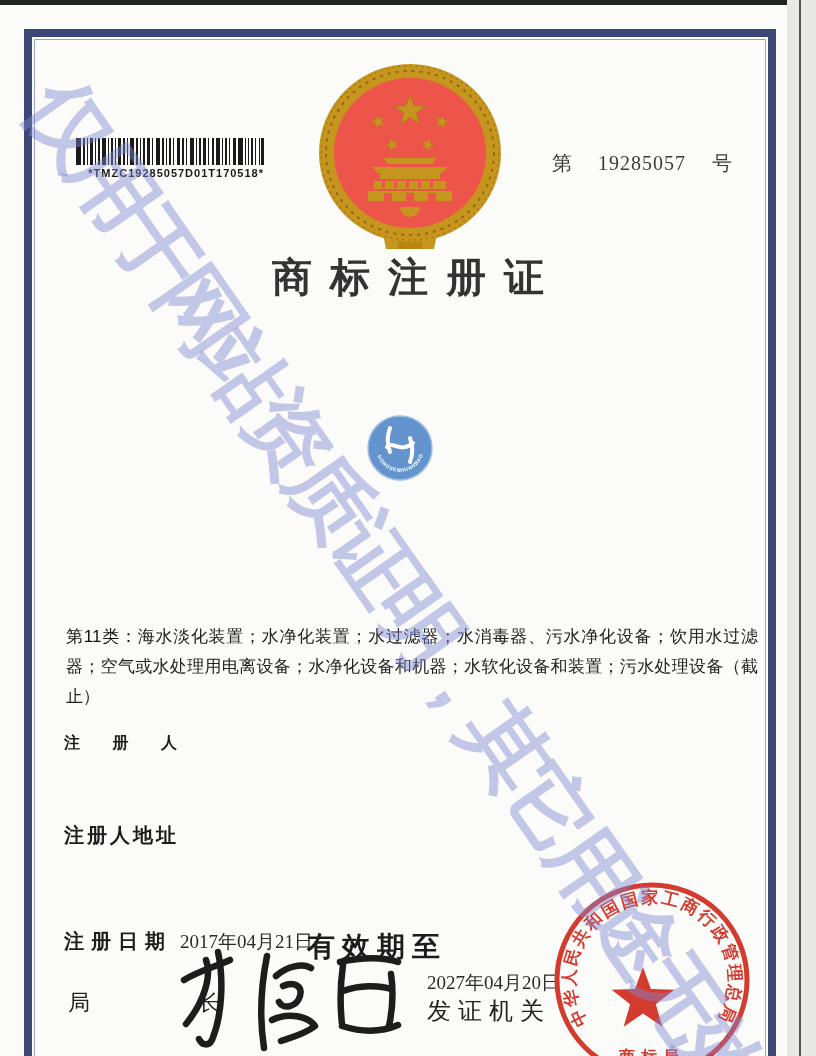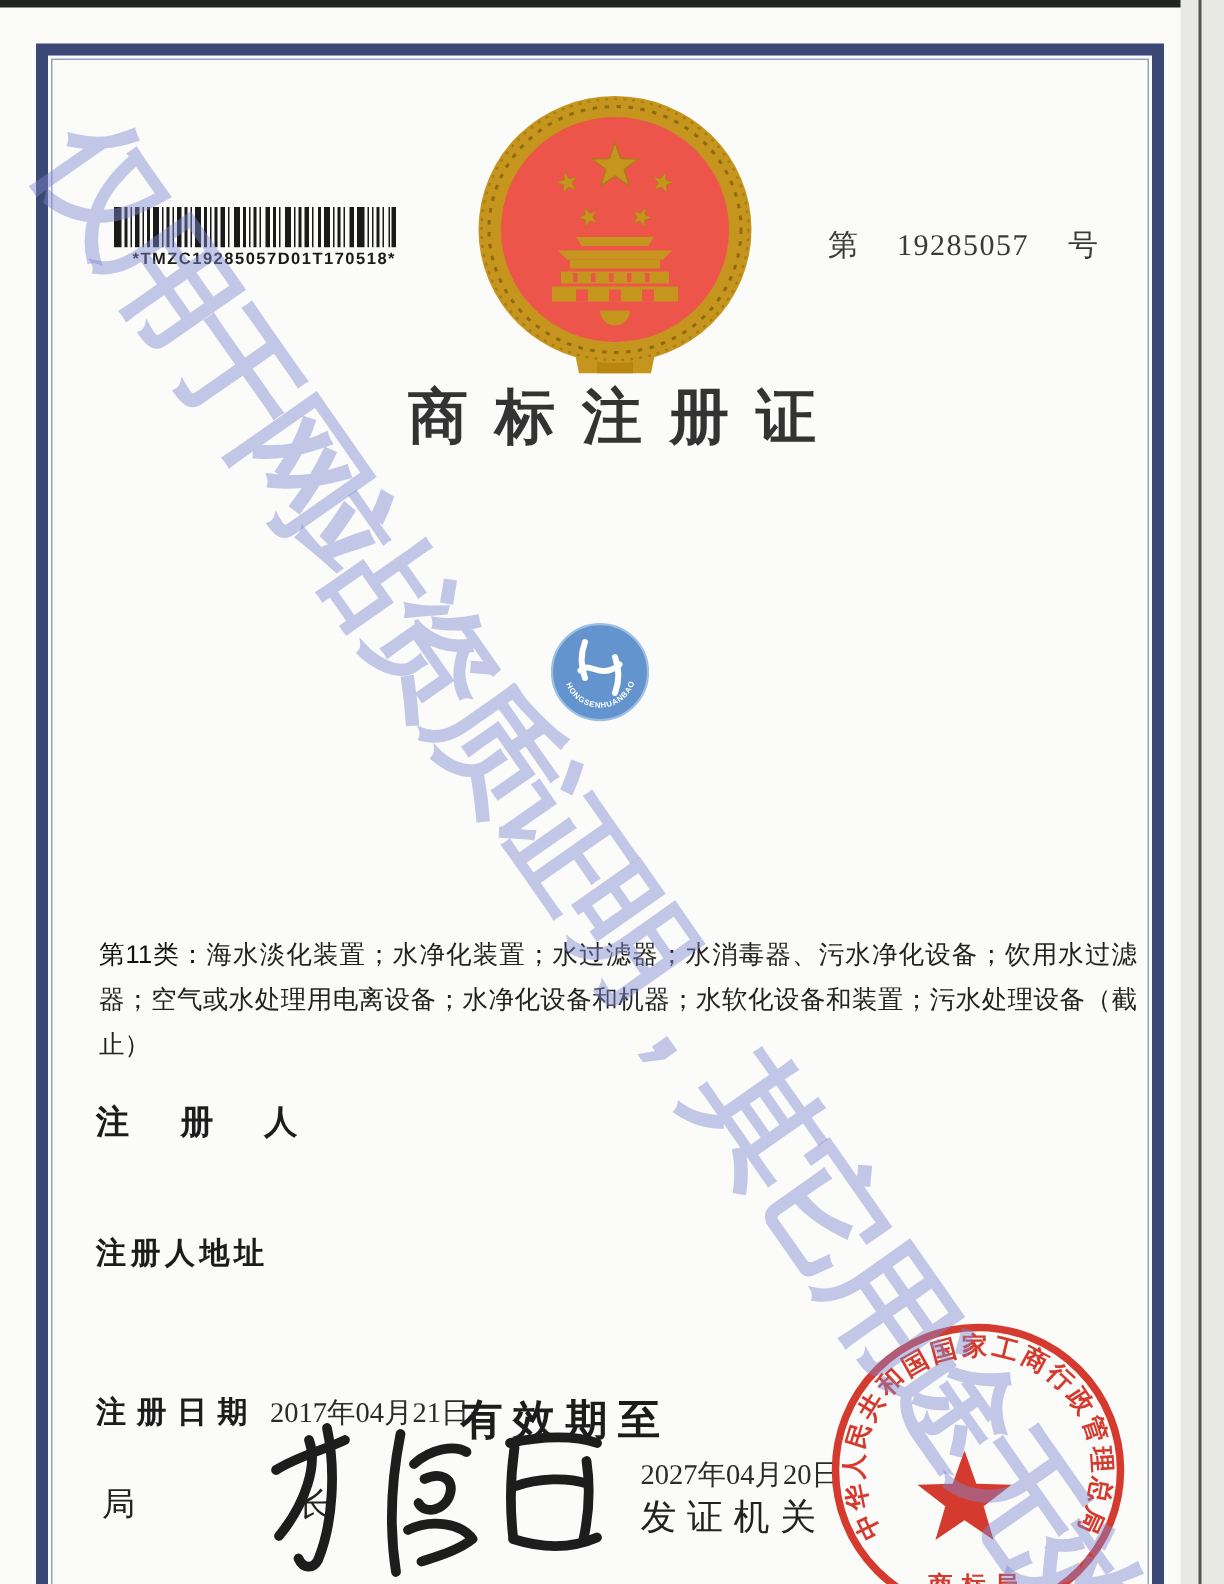--- a/index.html
+++ b/index.html
@@ -36,21 +36,21 @@
 
   .tm-logo { left:366px; top:414px; }
 
   .sec-heading { left:66px; top:583px; font-size:20px; color:#141414; }
 
   .goods-para { left:66px; top:622px; width:692px; font-size:17px; line-height:30px;
                 color:#222; text-align:justify; }
   .goods-para .cls { font-family:"Liberation Sans","DejaVu Sans",sans-serif;
                      font-weight:normal; color:#111; }
 
-  .reg-label { left:64px; top:733px; font-size:22px; letter-spacing:14px; }
+  .reg-label { left:64px; top:733px; font-size:16px; letter-spacing:14px; }
   .reg-value { left:206px; top:736px; font-size:20px; }
 
   .addr-label { left:64px; top:822px; font-size:20px; letter-spacing:3px; }
   .addr-value { left:206px; top:822px; width:548px; font-size:17.5px; line-height:27px; }
 
   .date-label1 { left:64px;  top:928px; font-size:20px; letter-spacing:7px; }
   .date-value1 { left:180px; top:929px; font-size:19px; }
   .date-label2 { left:307px; top:928px; font-size:28px; letter-spacing:7px; }
   .date-value2 { left:427px; top:970px; font-size:19px; }
 

